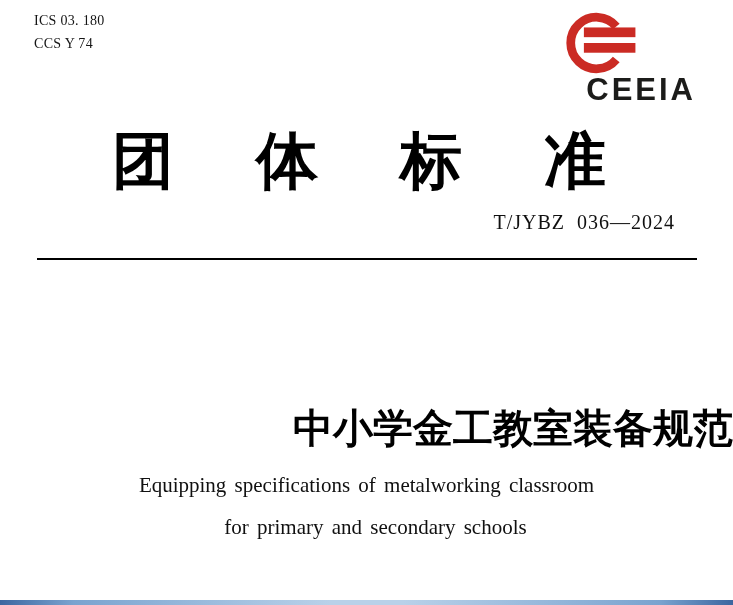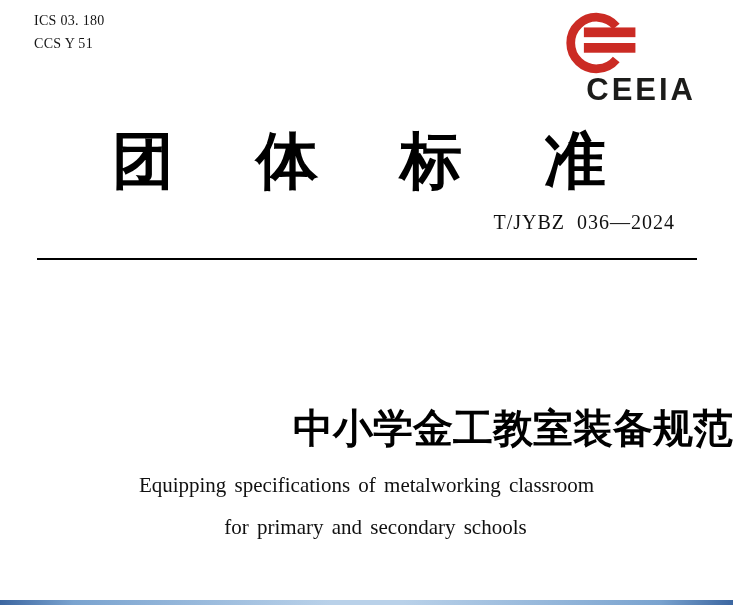--- a/index.html
+++ b/index.html
@@ -76,21 +76,21 @@
       #3c66a0 0%, #7aa3cf 10%, #b9d1e9 45%, #b9d1e9 55%, #7aa3cf 90%, #3c66a0 100%);
   }
 </style>
 </head>
 <body>
 
 <div class="page">
 
   <div class="ics-block">
     <div>ICS 03. 180</div>
-    <div>CCS Y 51</div>
+    <div>CCS Y 74</div>
   </div>
 
   <div class="logo">
     <svg class="logo-mark" width="110" height="70" viewBox="0 0 110 72" aria-hidden="true">
       <path d="M 56.3 53 A 26.5 26.5 0 1 1 56.3 19" fill="none" stroke-width="9" stroke="#cb2b24"></path>
       <rect x="23" y="20" width="53" height="10" fill="#cb2b24"></rect>
       <rect x="23" y="36" width="53" height="10" fill="#cb2b24"></rect>
     </svg>
     <div class="logo-text">CEEIA</div>
   </div>

